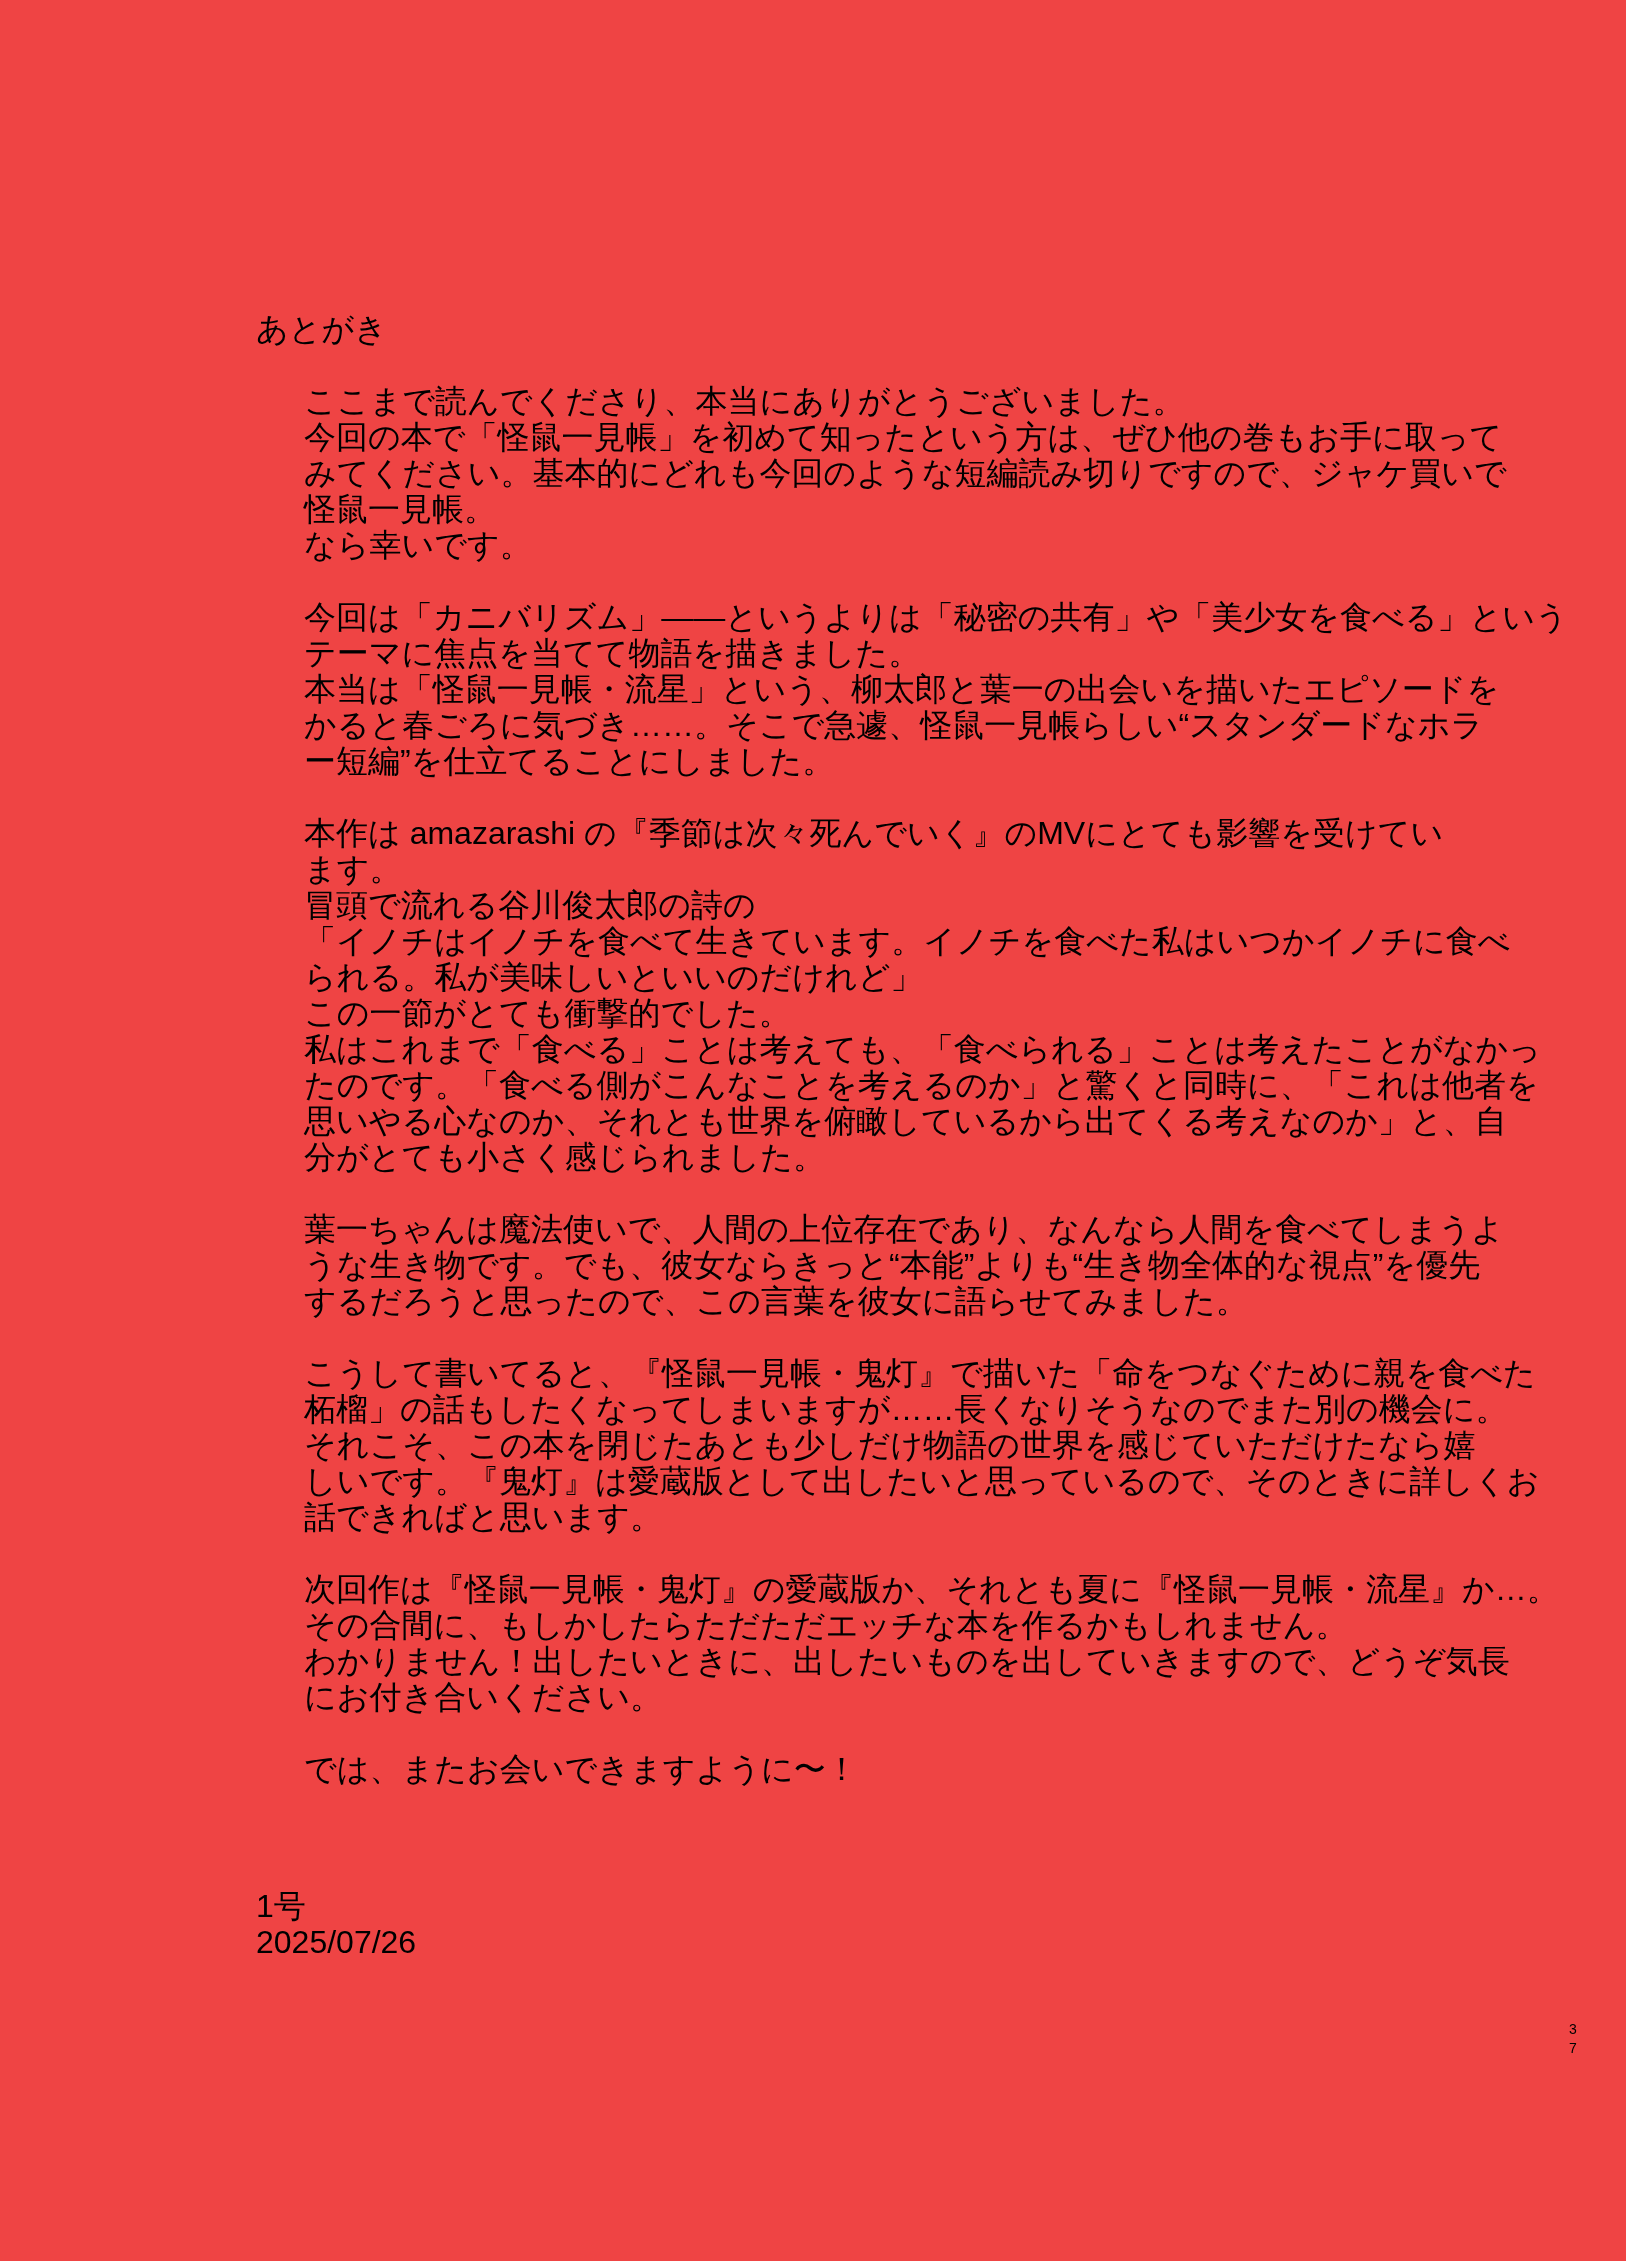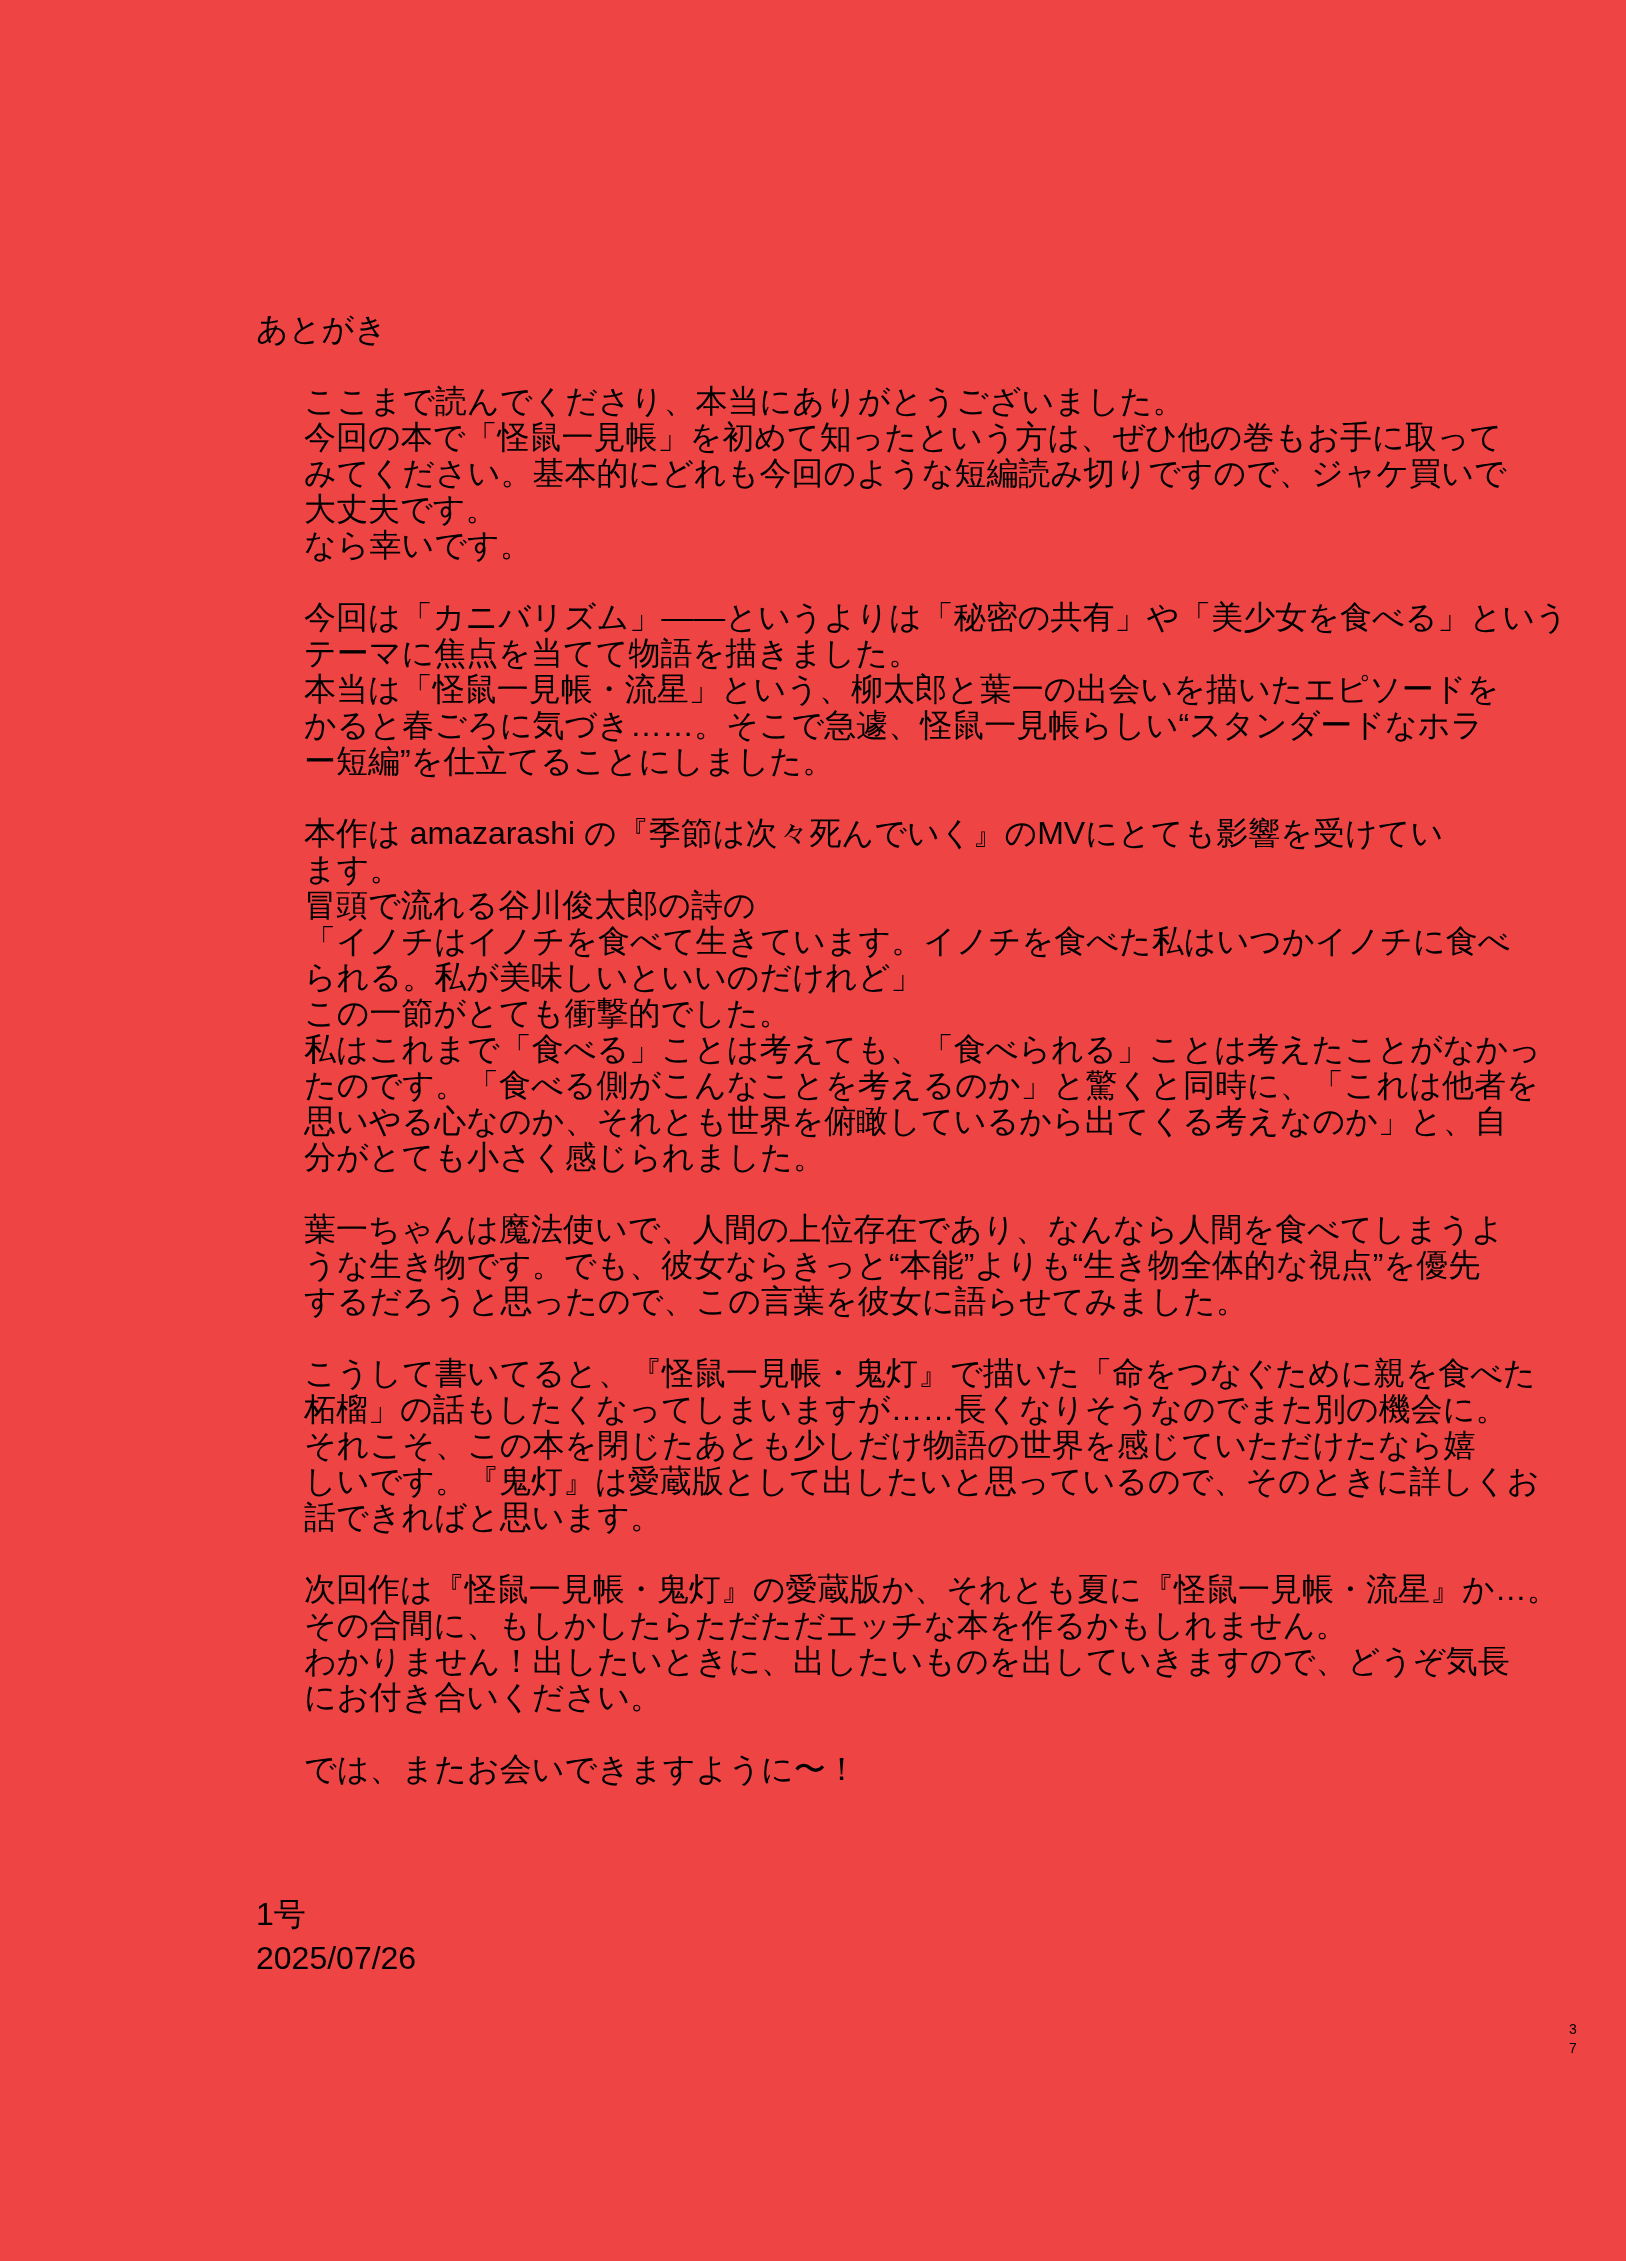--- a/index.html
+++ b/index.html
@@ -40,21 +40,20 @@
   .signature-block {
     position: absolute;
     left: 256px;
     top: 1888px;
     font-size: 32px;
     line-height: 36px;
   }
   .signature-block div {
     min-height: 36px;
     white-space: pre;
-    margin-top: 8px;
   }
   .page-number {
     position: absolute;
     left: 1567px;
     top: 2020px;
     width: 0.85em;
     font-size: 14px;
     line-height: 19.4px;
     word-break: break-all;
     text-align: center;
@@ -63,21 +62,21 @@
 </head>
 <body>
 
 <div class="page">
   <div class="title">あとがき</div>
 
   <div class="body-block">
       <div class="line">ここまで読んでくださり、本当にありがとうございました。</div>
       <div class="line">今回の本で「怪鼠一見帳」を初めて知ったという方は、ぜひ他の巻もお手に取って</div>
       <div class="line">みてください。基本的にどれも今回のような短編読み切りですので、ジャケ買いで</div>
-      <div class="line">大丈夫です。</div>
+      <div class="line">怪鼠一見帳。</div>
       <div class="line">なら幸いです。</div>
       <div class="line"></div>
       <div class="line">今回は「カニバリズム」――というよりは「秘密の共有」や「美少女を食べる」という</div>
       <div class="line">テーマに焦点を当てて物語を描きました。</div>
       <div class="line">本当は「怪鼠一見帳・流星」という、柳太郎と葉一の出会いを描いたエピソードを</div>
       <div class="line">かると春ごろに気づき……。そこで急遽、怪鼠一見帳らしい“スタンダードなホラ</div>
       <div class="line">ー短編”を仕立てることにしました。</div>
       <div class="line"></div>
       <div class="line">本作は amazarashi の『季節は次々死んでいく』のMVにとても影響を受けてい</div>
       <div class="line">ます。</div>

